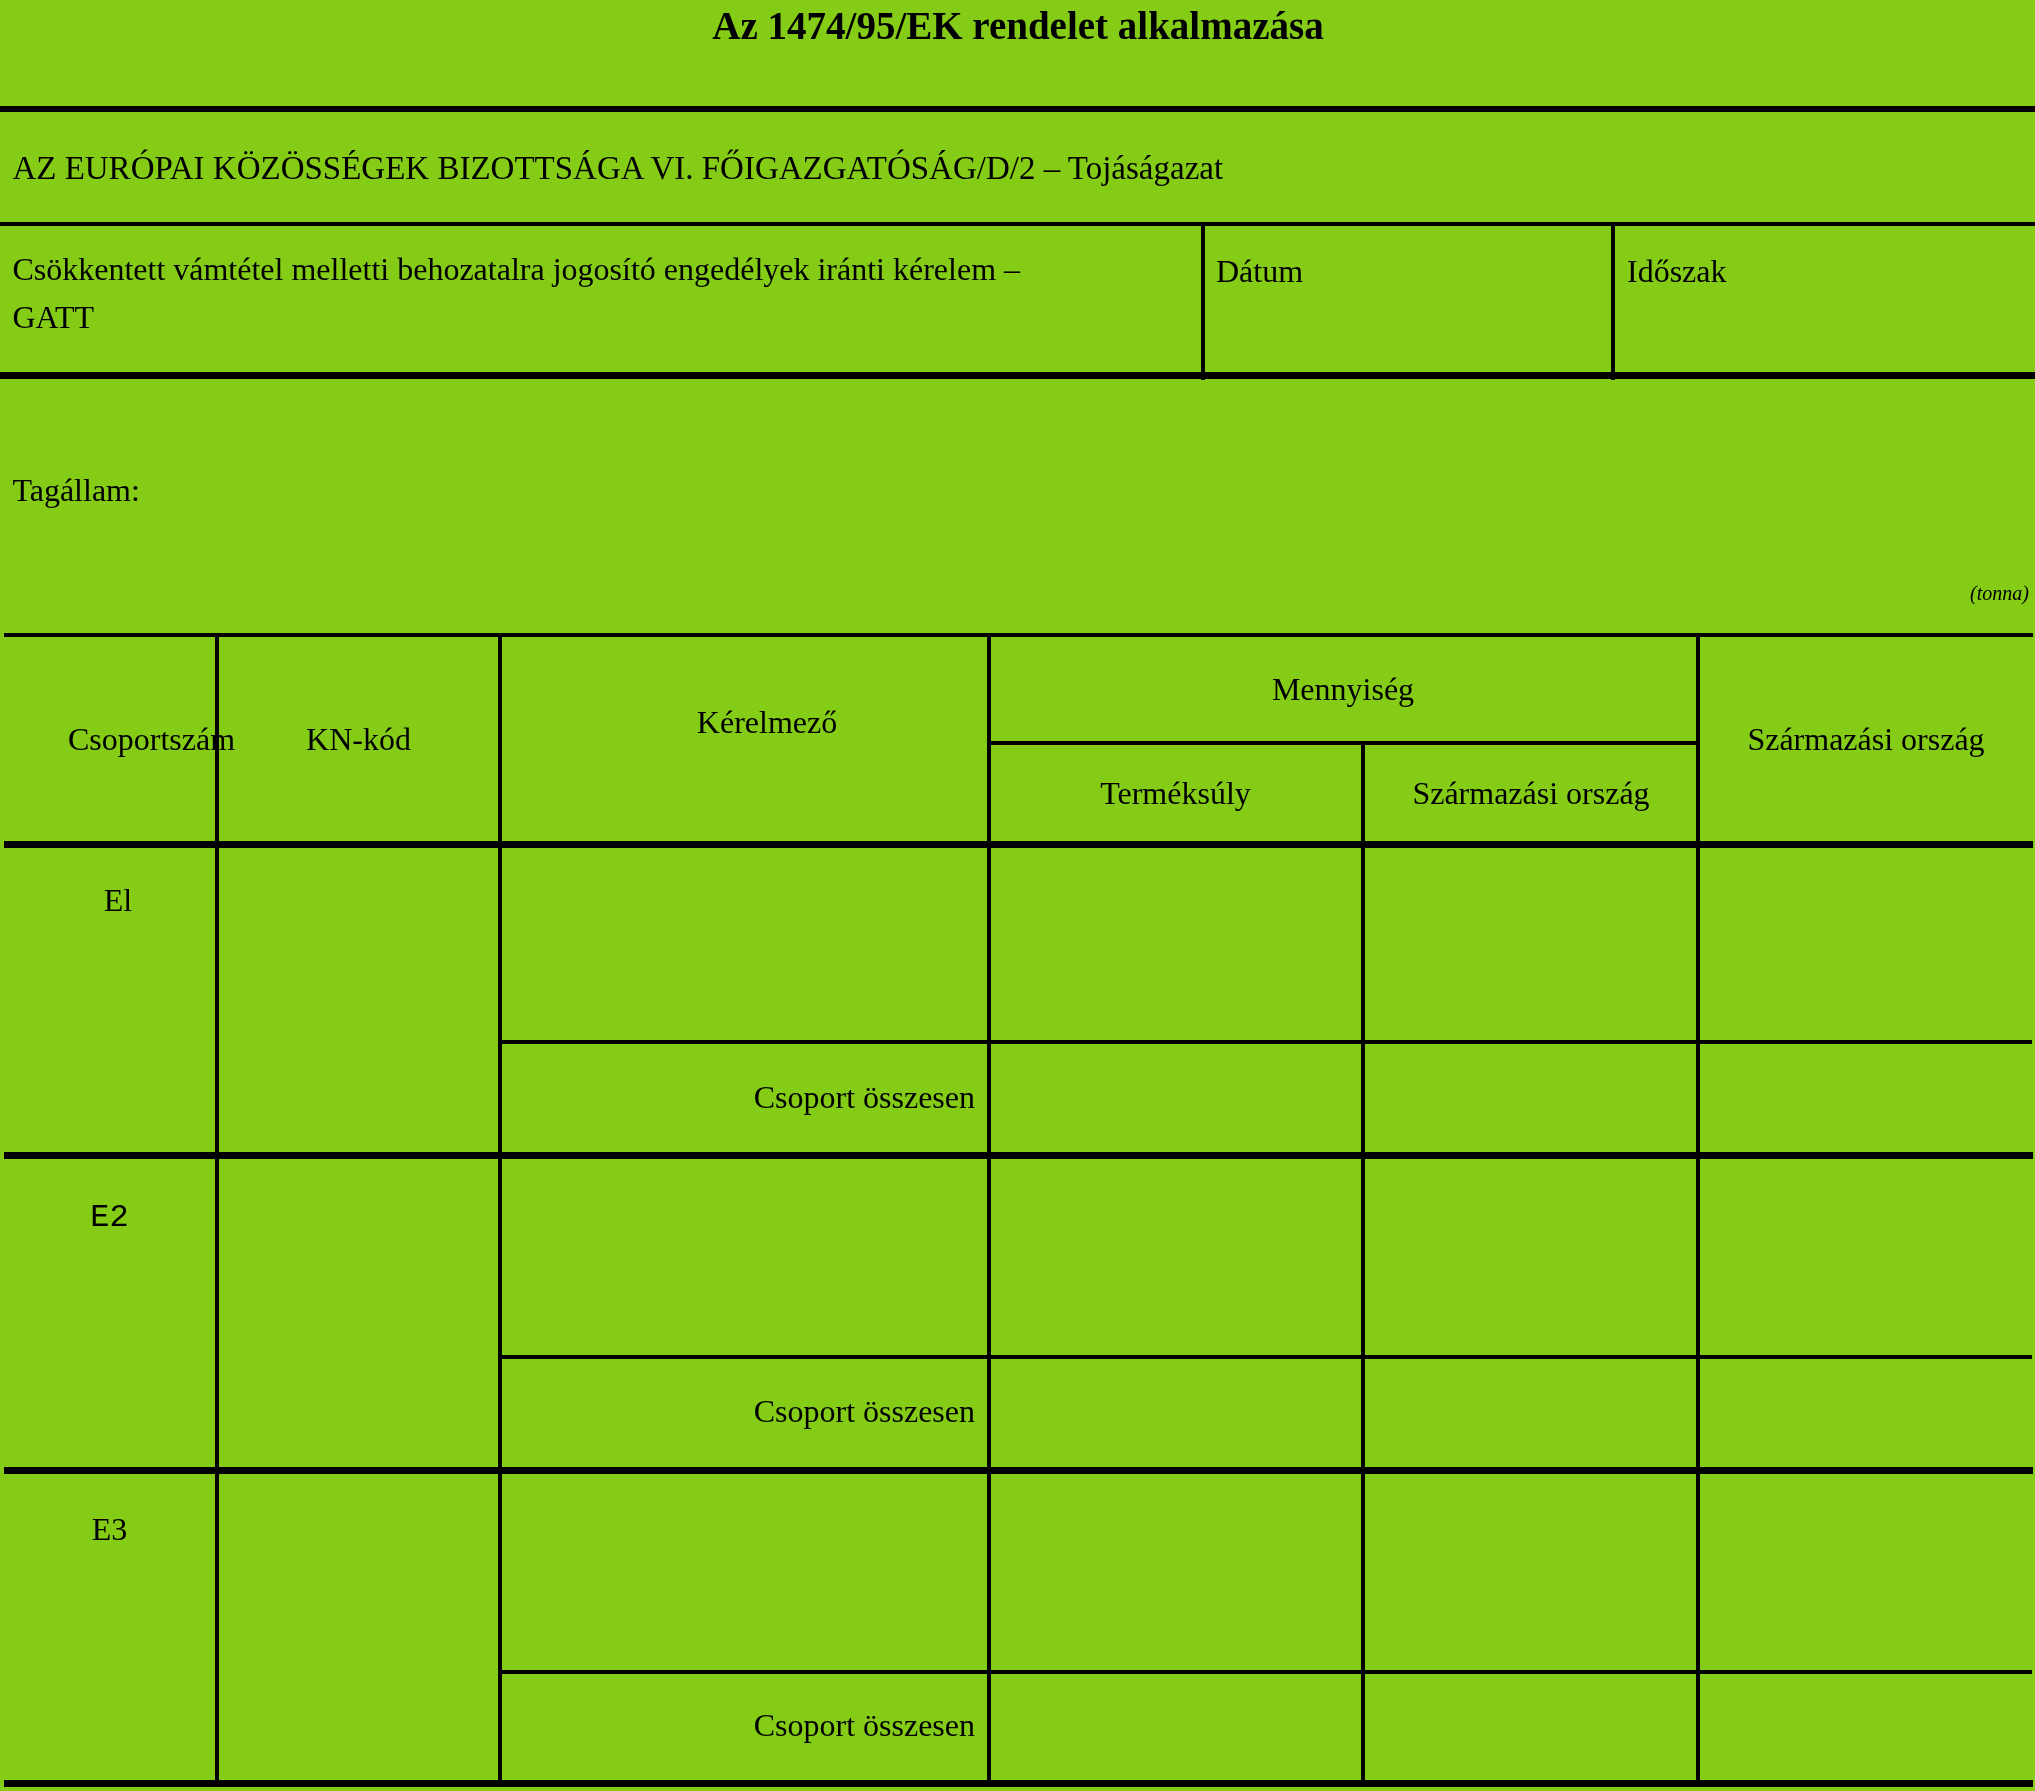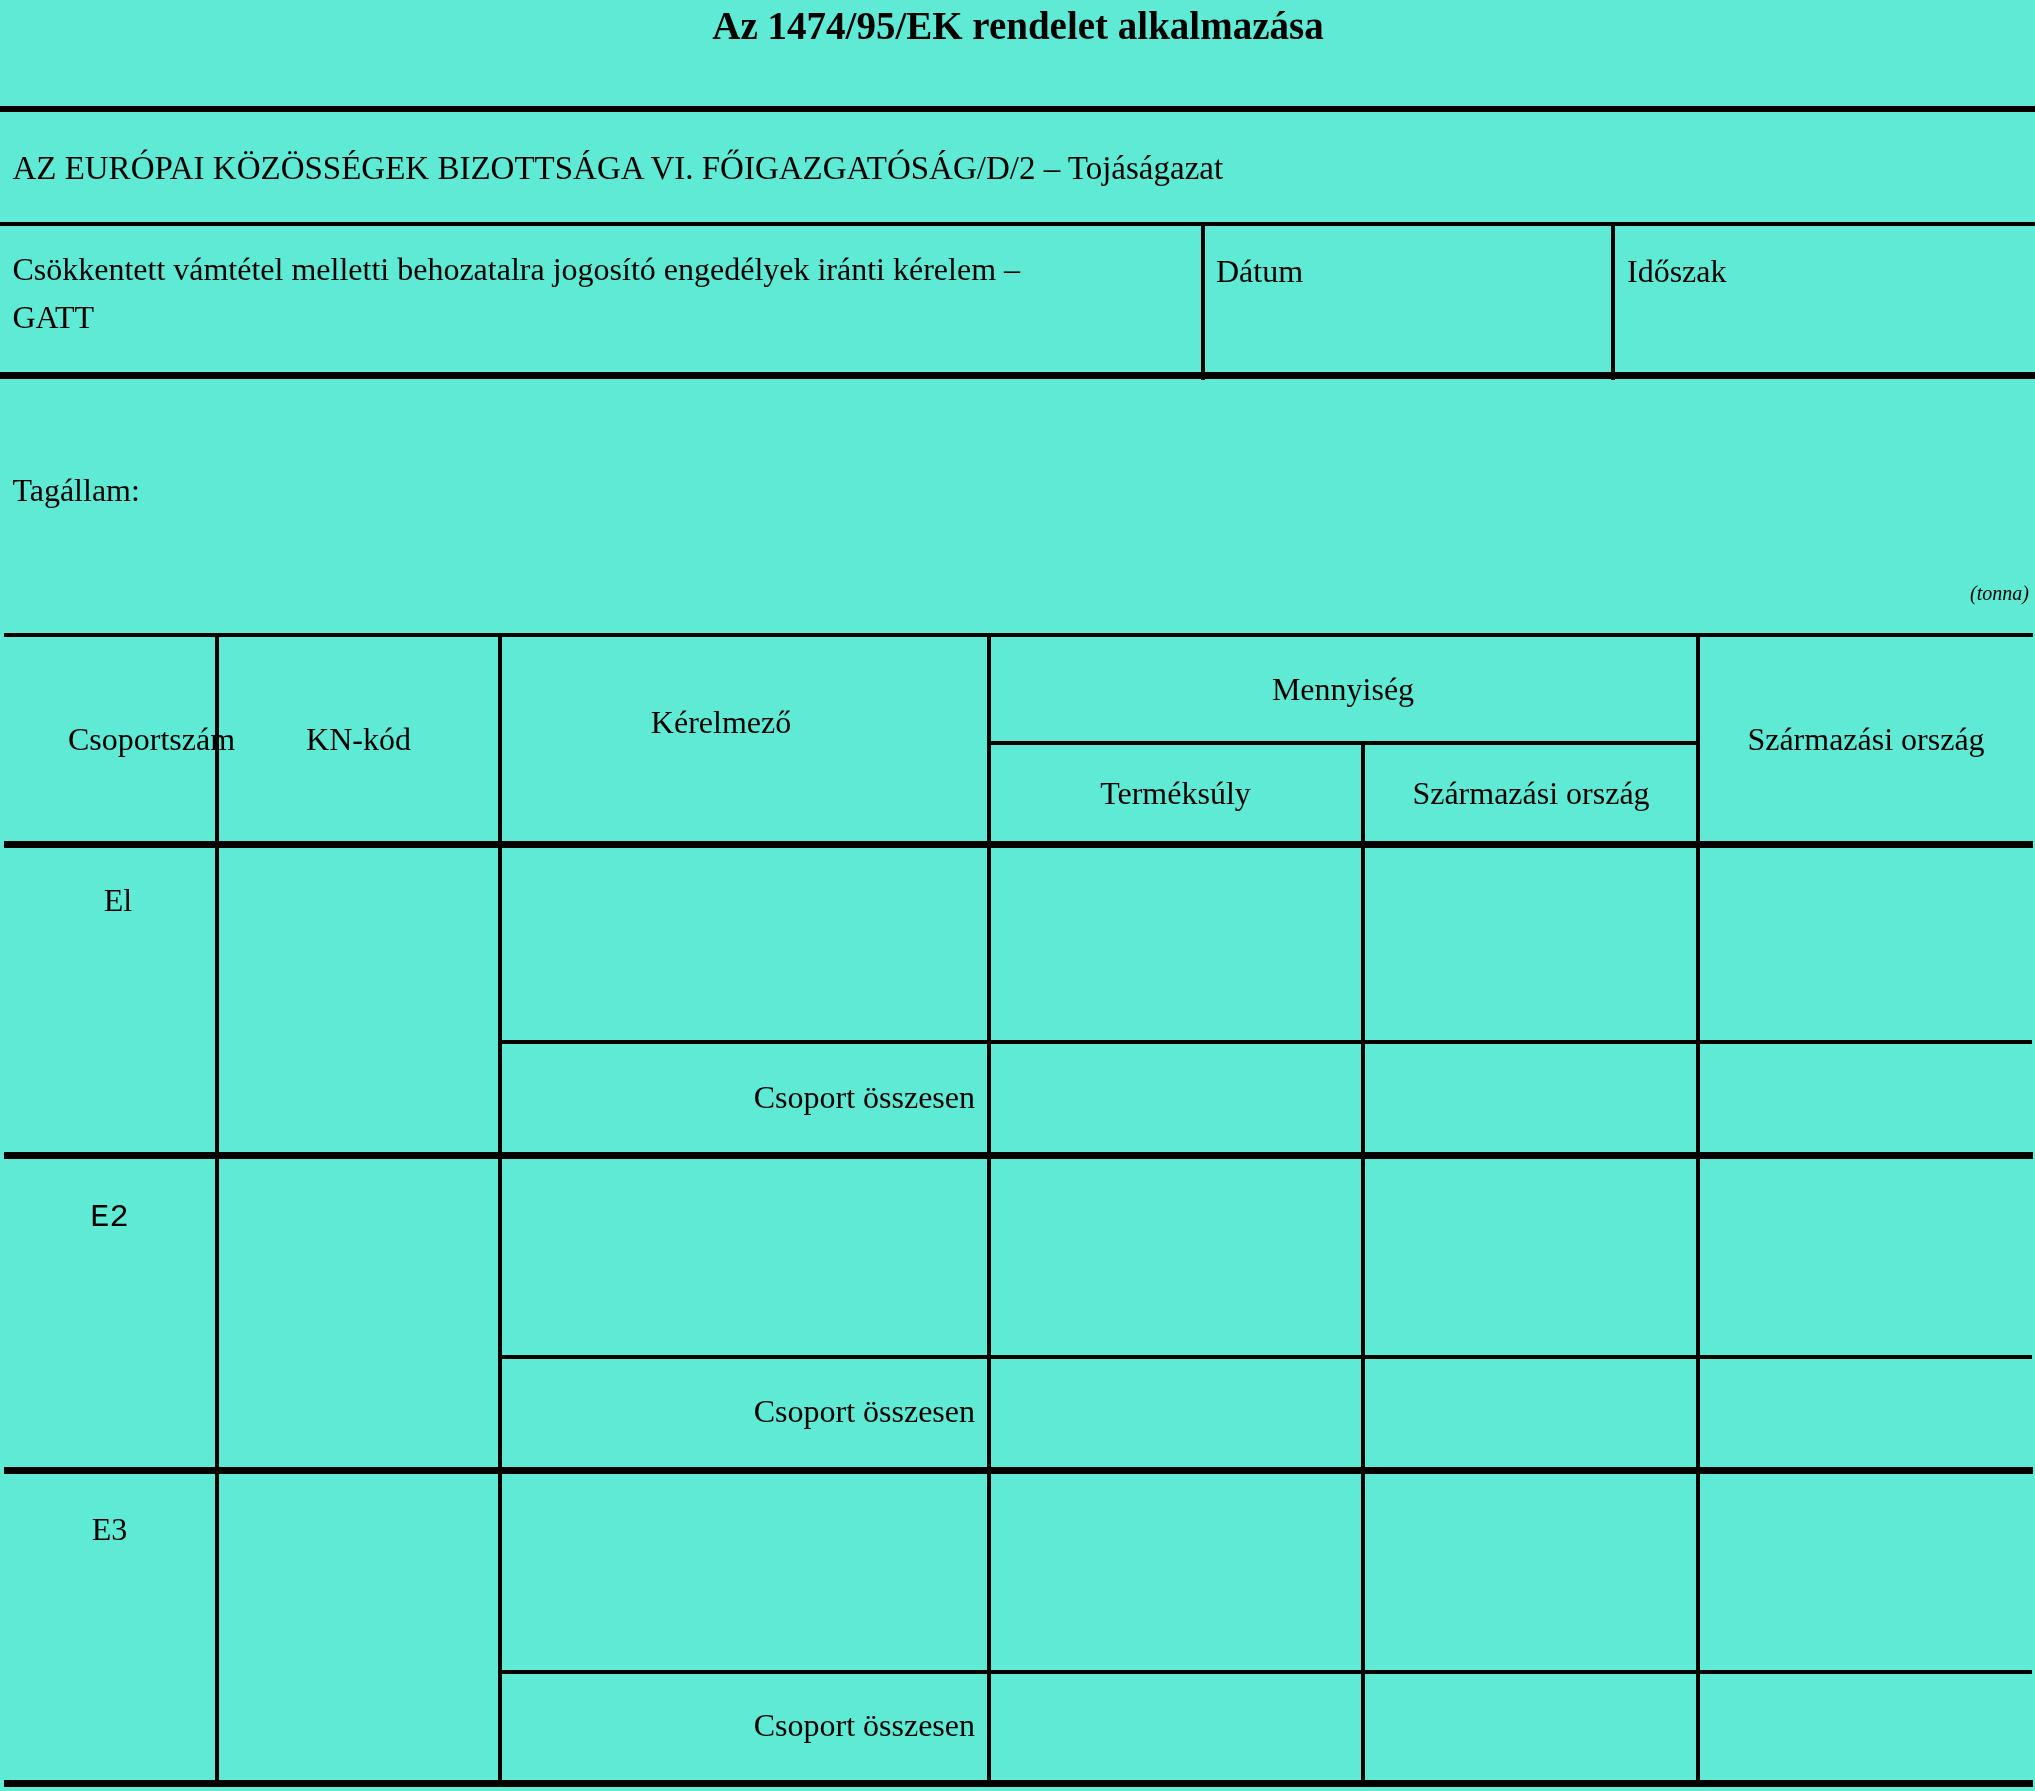--- a/index.html
+++ b/index.html
@@ -1,20 +1,20 @@
 <!DOCTYPE html>
 <html style="font-size:14px"><head>
 <meta charset="utf-8">
 <style>
   html,body{margin:0;padding:0;background:#ffffff;}
   .page{
     position:relative;
     width:2036px;
     height:1792px;
-    background:#5eead4;
+    background:#84cc16;
     color:#000000;
     font-family:"Liberation Serif", "DejaVu Serif", serif;
     overflow:hidden;
   }
   .txt{position:absolute;white-space:nowrap;color:#000;}
   .hline,.vline{position:absolute;background:#000;}
   .center{text-align:center;}
   .right{text-align:right;}
   .b{font-weight:bold;}
   .i{font-style:italic;}
@@ -68,21 +68,21 @@
     <div class="hline" style="left:3.5px;top:1780px;width:2029px;height:7px;"></div>
 
     <div class="vline" style="left:215px;top:633px;width:3.5px;height:1154px;"></div>
     <div class="vline" style="left:498px;top:633px;width:3.5px;height:1154px;"></div>
     <div class="vline" style="left:987px;top:633px;width:3.5px;height:1154px;"></div>
     <div class="vline" style="left:1361px;top:741px;width:3.5px;height:1046px;"></div>
     <div class="vline" style="left:1696px;top:633px;width:3.5px;height:1154px;"></div>
 
     <div class="txt fs-body center" style="left:0;top:720px;width:263px;padding-left:20px;">Csoportszám</div>
     <div class="txt fs-body center" style="left:219px;top:720px;width:279px;">KN-kód</div>
-    <div class="txt fs-body center" style="left:480px;top:699px;width:482px;line-height:46px;">
+    <div class="txt fs-body center" style="left:526px;top:699px;width:482px;line-height:46px;">
       <div>Kérelmező</div>
     </div>
     <div class="txt fs-body center" style="left:990px;top:670px;width:706px;">Mennyiség</div>
     <div class="txt fs-body center" style="left:990px;top:774px;width:371px;">Terméksúly</div>
     <div class="txt fs-body center" style="left:1365px;top:774px;width:332px;">Származási ország</div>
     <div class="txt fs-body center" style="left:1700px;top:720px;width:332px;">Származási ország</div>
 
     <div class="txt fs-body center" style="left:0;top:881px;width:236px;">El</div>
     <div class="txt fs-body right" style="left:502px;top:1078px;width:473px;">Csoport összesen</div>
 

